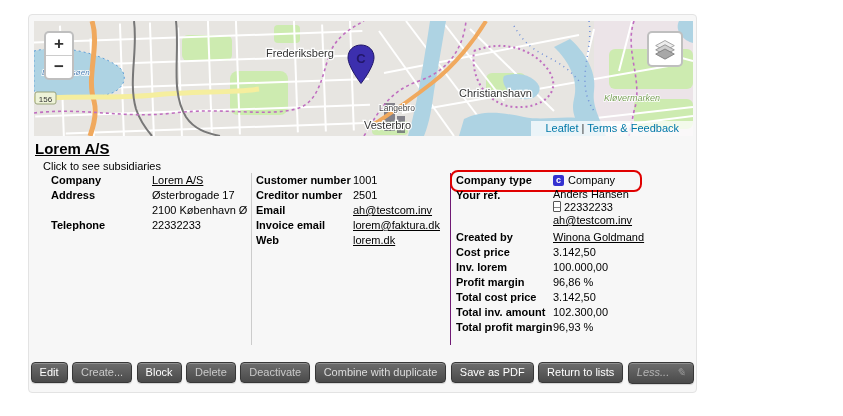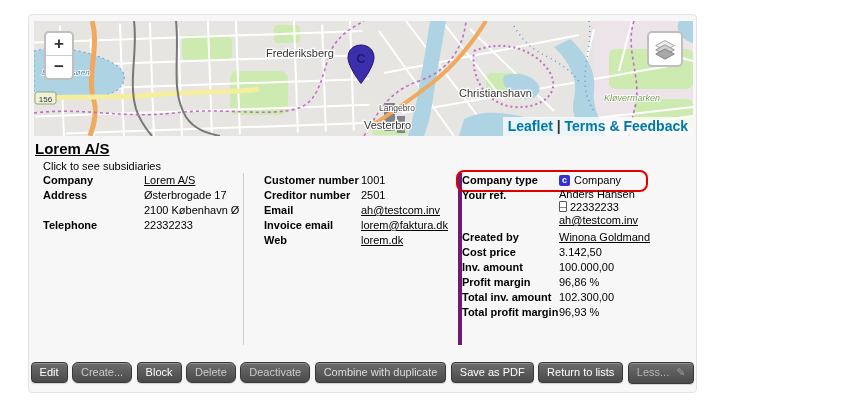--- a/index.html
+++ b/index.html
@@ -14,55 +14,55 @@
   .maplabel.green{fill:#79a058;font-style:italic;stroke-width:1.5px;}
   .maplabel.blue{fill:#4a7fb5;font-style:italic;stroke-width:1.5px;}
   .zoomctl{position:absolute;left:10px;top:10px;width:26px;background:#fff;
            border:2px solid rgba(0,0,0,.25);border-radius:5px;z-index:5;}
   .zbtn{height:22px;line-height:22px;text-align:center;font-size:17px;font-weight:bold;color:#333;cursor:pointer;}
   .zbtn+.zbtn{border-top:1px solid #ccc;}
   .layersctl{position:absolute;right:10px;top:10px;width:32px;height:32px;background:#fff;
              border:2px solid rgba(0,0,0,.25);border-radius:5px;z-index:5;
              display:flex;align-items:center;justify-content:center;cursor:pointer;}
   .attrib{position:absolute;right:0;bottom:0;background:rgba(255,255,255,.75);
-          padding:1px 5px 2px;font-size:14px;color:#333;z-index:5;font-weight:bold;}
+          padding:1px 14px 2px;font-size:11px;color:#333;z-index:5;}
   .attrib .alink{color:#0078A8;cursor:pointer;}
   
   #page-title{position:absolute;left:6px;top:125px;font-size:15px;font-weight:bold;
               text-decoration:underline;color:#000;cursor:pointer;}
   #page-subtitle{position:absolute;left:14px;top:145px;font-size:11px;color:#000;}
   
-  #cols{position:absolute;left:14px;top:158px;right:4px;display:flex;}
+  #cols{position:absolute;left:22px;top:158px;right:4px;display:flex;}
   .col{min-height:172px;}
   .col1{width:200px;}
-  .col2{width:194px;border-left:1px solid #ccc;padding-left:20px;}
-  .col3{flex:1;border-left:4px solid #701a75;}
+  .col2{width:194px;border-left:1px solid #ccc;padding-left:4px;}
+  .col3{flex:1;border-left:1px solid #701a75;padding-left:5px;}
   .row{font-size:11px;line-height:15px;color:#000;position:relative;}
   .lbl{display:inline-block;font-weight:bold;vertical-align:top;}
   .col1 .lbl{width:101px;}
   .col2 .lbl{width:97px;}
   .col3 .lbl{width:97px;}
   .val{display:inline-block;vertical-align:top;}
   .lnk{text-decoration:underline;color:#000;cursor:pointer;}
   .redbox-overlay{position:absolute;left:-6px;top:-3px;width:188px;height:18px;
                   border:2px solid #e00000;border-radius:8px;pointer-events:none;}
   .ctype-icon{display:inline-block;width:11px;height:11px;line-height:11px;border-radius:2px;
               background:#3431d0;color:#fff;font-size:9px;font-weight:bold;text-align:center;
               vertical-align:1px;margin-right:4px;}
   .multiline{line-height:13px;margin-bottom:3px;}
   .phone-icon{display:inline-block;width:6px;height:9px;border:1px solid #555;border-radius:1px;
               margin:0 3px -1px 0;background:linear-gradient(#fff 55%,#888 56%,#888 70%,#fff 71%);}
   
   #btnbar{position:absolute;left:0;right:0;top:347px;text-align:center;white-space:nowrap;}
   .btn{display:inline-block;margin:0 0;padding:3px 8px 4px;font-size:11px;color:#fff;
        background:linear-gradient(#6d6d6d,#4a4a4a);border:1px solid #373737;border-radius:4px;
        box-shadow:inset 0 1px 0 rgba(255,255,255,.25),0 1px 1px rgba(0,0,0,.15);cursor:pointer;}
-  .btn-dim{color:#c9c9c9;border-radius:6px;}
+  .btn-dim{color:#c9c9c9;}
   .btn-mid{color:#dcdcdc;}
-  .btn-faint{color:#b3b3b3;}
+  .btn-faint{color:#b3b3b3;font-style:italic;}
   .pencil{color:#9a9a9a;font-size:11px;margin-left:7px;}
 </style>
 </head>
 <body>
 
 <div id="stage">
   <div id="card">
 
     <div id="map">
       <svg width="659" height="115" viewBox="0 0 659 115" xmlns="http://www.w3.org/2000/svg">
@@ -225,24 +225,27 @@
         <div class="row">
           <span class="lbl">Your ref.</span><span class="val multiline"><span>Anders Hansen</span><br><span class="phone-icon"></span><span>22332233</span><br><span class="lnk">ah@testcom.inv</span></span>
         </div>
         <div class="row">
           <span class="lbl">Created by</span><span class="val lnk">Winona Goldmand</span>
         </div>
         <div class="row">
           <span class="lbl">Cost price</span><span class="val">3.142,50</span>
         </div>
         <div class="row">
-          <span class="lbl">Inv. amount</span><span class="val">100.000,00</span>
+          <span class="lbl">Inv. lorem</span><span class="val">100.000,00</span>
         </div>
         <div class="row">
           <span class="lbl">Profit margin</span><span class="val">96,86 %</span>
+        </div>
+        <div class="row">
+          <span class="lbl">Total cost price</span><span class="val">3.142,50</span>
         </div>
         <div class="row">
           <span class="lbl">Total inv. amount</span><span class="val">102.300,00</span>
         </div>
         <div class="row">
           <span class="lbl">Total profit margin</span><span class="val">96,93 %</span>
         </div>
       </div>
     </div>
 

